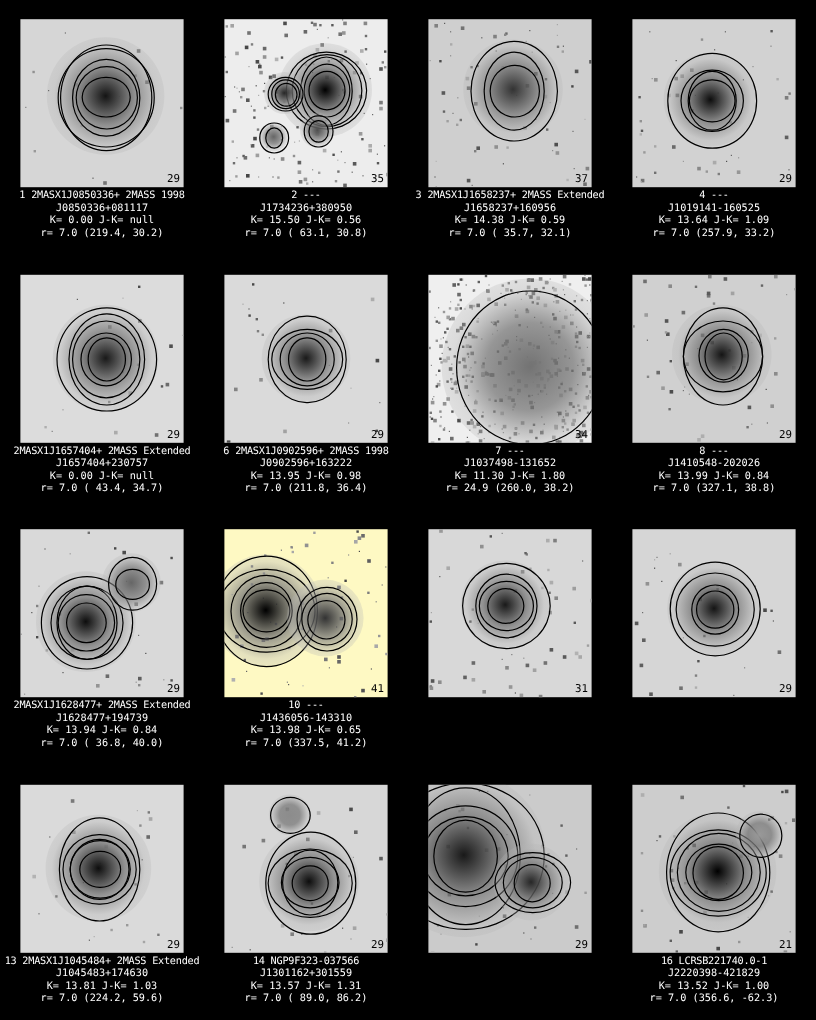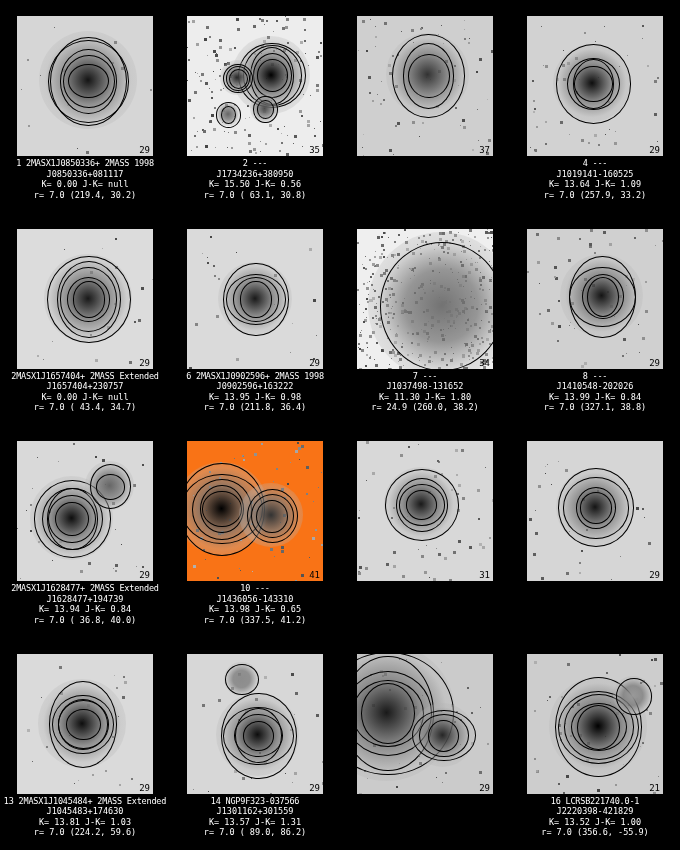--- a/index.html
+++ b/index.html
@@ -307,20 +307,26 @@
         <div class="speck" style="width: 2px; height: 2px; left: 35px; top: 39px; background: rgb(100, 100, 100);"></div>
         <div class="speck" style="width: 3px; height: 3px; left: 88px; top: 44px; background: rgb(89, 89, 89);"></div>
         <div class="speck" style="width: 1px; height: 1px; left: 44px; top: 15px; background: rgb(92, 92, 92);"></div>
         <div class="speck" style="width: 3px; height: 3px; left: 105px; top: 103px; background: rgb(78, 78, 78);"></div>
         <div class="speck" style="width: 2px; height: 2px; left: 26px; top: 83px; background: rgb(113, 113, 113);"></div>
         <div class="blob" style="left: 29.104px; top: 17.184px; width: 83.232px; height: 83.232px; background: radial-gradient(circle, rgb(51, 51, 51) 0%, rgba(120, 120, 120, 0.75) 35%, rgba(180, 180, 180, 0.35) 62%, rgba(200, 200, 200, 0) 100%);"></div>
         <div class="ring" style="left: 50.9288px; top: 37.9226px; width: 39.5824px; height: 41.7548px;"></div>
         <div class="ring" style="left: 46.0316px; top: 27.0203px; width: 49.3767px; height: 63.5594px;"></div>
         <div class="ring" style="left: 35.4447px; top: 18.0551px; width: 70.5505px; height: 81.4899px;"></div>
         <div class="corner">37</div>
+      </div>
+      <div class="caption">
+        <div class="l1">3  2MASX1J1658237+ 2MASS  Extended</div>
+        <div class="l2">J1658237+160956</div>
+        <div class="l3">K= 14.38  J-K=  0.59</div>
+        <div class="l4">r=   7.0  (  35.7,  32.1)</div>
       </div>
     </div>
     <div class="cell">
       <div class="imgbox" style="background: rgb(210, 210, 210);">
         <div class="speck" style="width: 3px; height: 3px; left: 127px; top: 97px; background: rgb(95, 95, 95);"></div>
         <div class="speck" style="width: 3px; height: 3px; left: 7px; top: 133px; background: rgb(116, 116, 116);"></div>
         <div class="speck" style="width: 3px; height: 3px; left: 40px; top: 46px; background: rgb(151, 151, 151);"></div>
         <div class="speck" style="width: 1px; height: 1px; left: 77px; top: 10px; background: rgb(100, 100, 100);"></div>
         <div class="speck" style="width: 1px; height: 1px; left: 3px; top: 131px; background: rgb(99, 99, 99);"></div>
         <div class="speck" style="width: 1px; height: 1px; left: 52px; top: 63px; background: rgb(127, 127, 127);"></div>
@@ -989,21 +995,21 @@
         <div class="corner">29</div>
       </div>
       <div class="caption">
         <div class="l1">2MASX1J1628477+ 2MASS  Extended</div>
         <div class="l2">J1628477+194739</div>
         <div class="l3">K= 13.94  J-K=  0.84</div>
         <div class="l4">r=   7.0  (  36.8,  40.0)</div>
       </div>
     </div>
     <div class="cell">
-      <div class="imgbox" style="background: #f97316;">
+      <div class="imgbox" style="background: #fef9c3;">
         <div class="speck" style="width: 3px; height: 3px; left: 114px; top: 4px; background: rgb(107, 107, 107);"></div>
         <div class="speck" style="width: 3px; height: 3px; left: 67px; top: 12px; background: rgb(145, 145, 145);"></div>
         <div class="speck" style="width: 3px; height: 3px; left: 114px; top: 133px; background: rgb(83, 83, 83);"></div>
         <div class="speck" style="width: 2px; height: 2px; left: 42px; top: 78px; background: rgb(137, 137, 137);"></div>
         <div class="speck" style="width: 3px; height: 3px; left: 6px; top: 124px; background: rgb(176, 176, 176);"></div>
         <div class="speck" style="width: 2px; height: 2px; left: 55px; top: 14px; background: rgb(141, 141, 141);"></div>
         <div class="speck" style="width: 3px; height: 3px; left: 34px; top: 90px; background: rgb(99, 99, 99);"></div>
         <div class="speck" style="width: 2px; height: 2px; left: 33px; top: 21px; background: rgb(140, 140, 140);"></div>
         <div class="speck" style="width: 1px; height: 1px; left: 135px; top: 104px; background: rgb(162, 162, 162);"></div>
         <div class="speck" style="width: 3px; height: 3px; left: 111px; top: 6px; background: rgb(138, 138, 138);"></div>
@@ -1377,16 +1383,16 @@
         <div class="ring" style="left: 30.9404px; top: 37.2663px; width: 79.5592px; height: 71.0673px;"></div>
         <div class="ring" style="left: 28.1057px; top: 23.9019px; width: 85.2286px; height: 97.7961px;"></div>
         <div class="blob" style="left: 86.496px; top: 22.416px; width: 39.168px; height: 39.168px; background: radial-gradient(circle, rgb(153, 153, 153) 0%, rgba(120, 120, 120, 0.75) 35%, rgba(180, 180, 180, 0.35) 62%, rgba(200, 200, 200, 0) 100%);"></div>
         <div class="ring" style="left: 89.0557px; top: 24.9484px; width: 34.0485px; height: 34.1032px;"></div>
         <div class="corner">21</div>
       </div>
       <div class="caption">
         <div class="l1">16  LCRSB221740.0-1</div>
         <div class="l2">J2220398-421829</div>
         <div class="l3">K= 13.52  J-K=  1.00</div>
-        <div class="l4">r=   7.0  (356.6, -55.9)</div>
+        <div class="l4">r=   7.0  (356.6, -62.3)</div>
       </div>
     </div>
   </div>
 
 </body></html>

